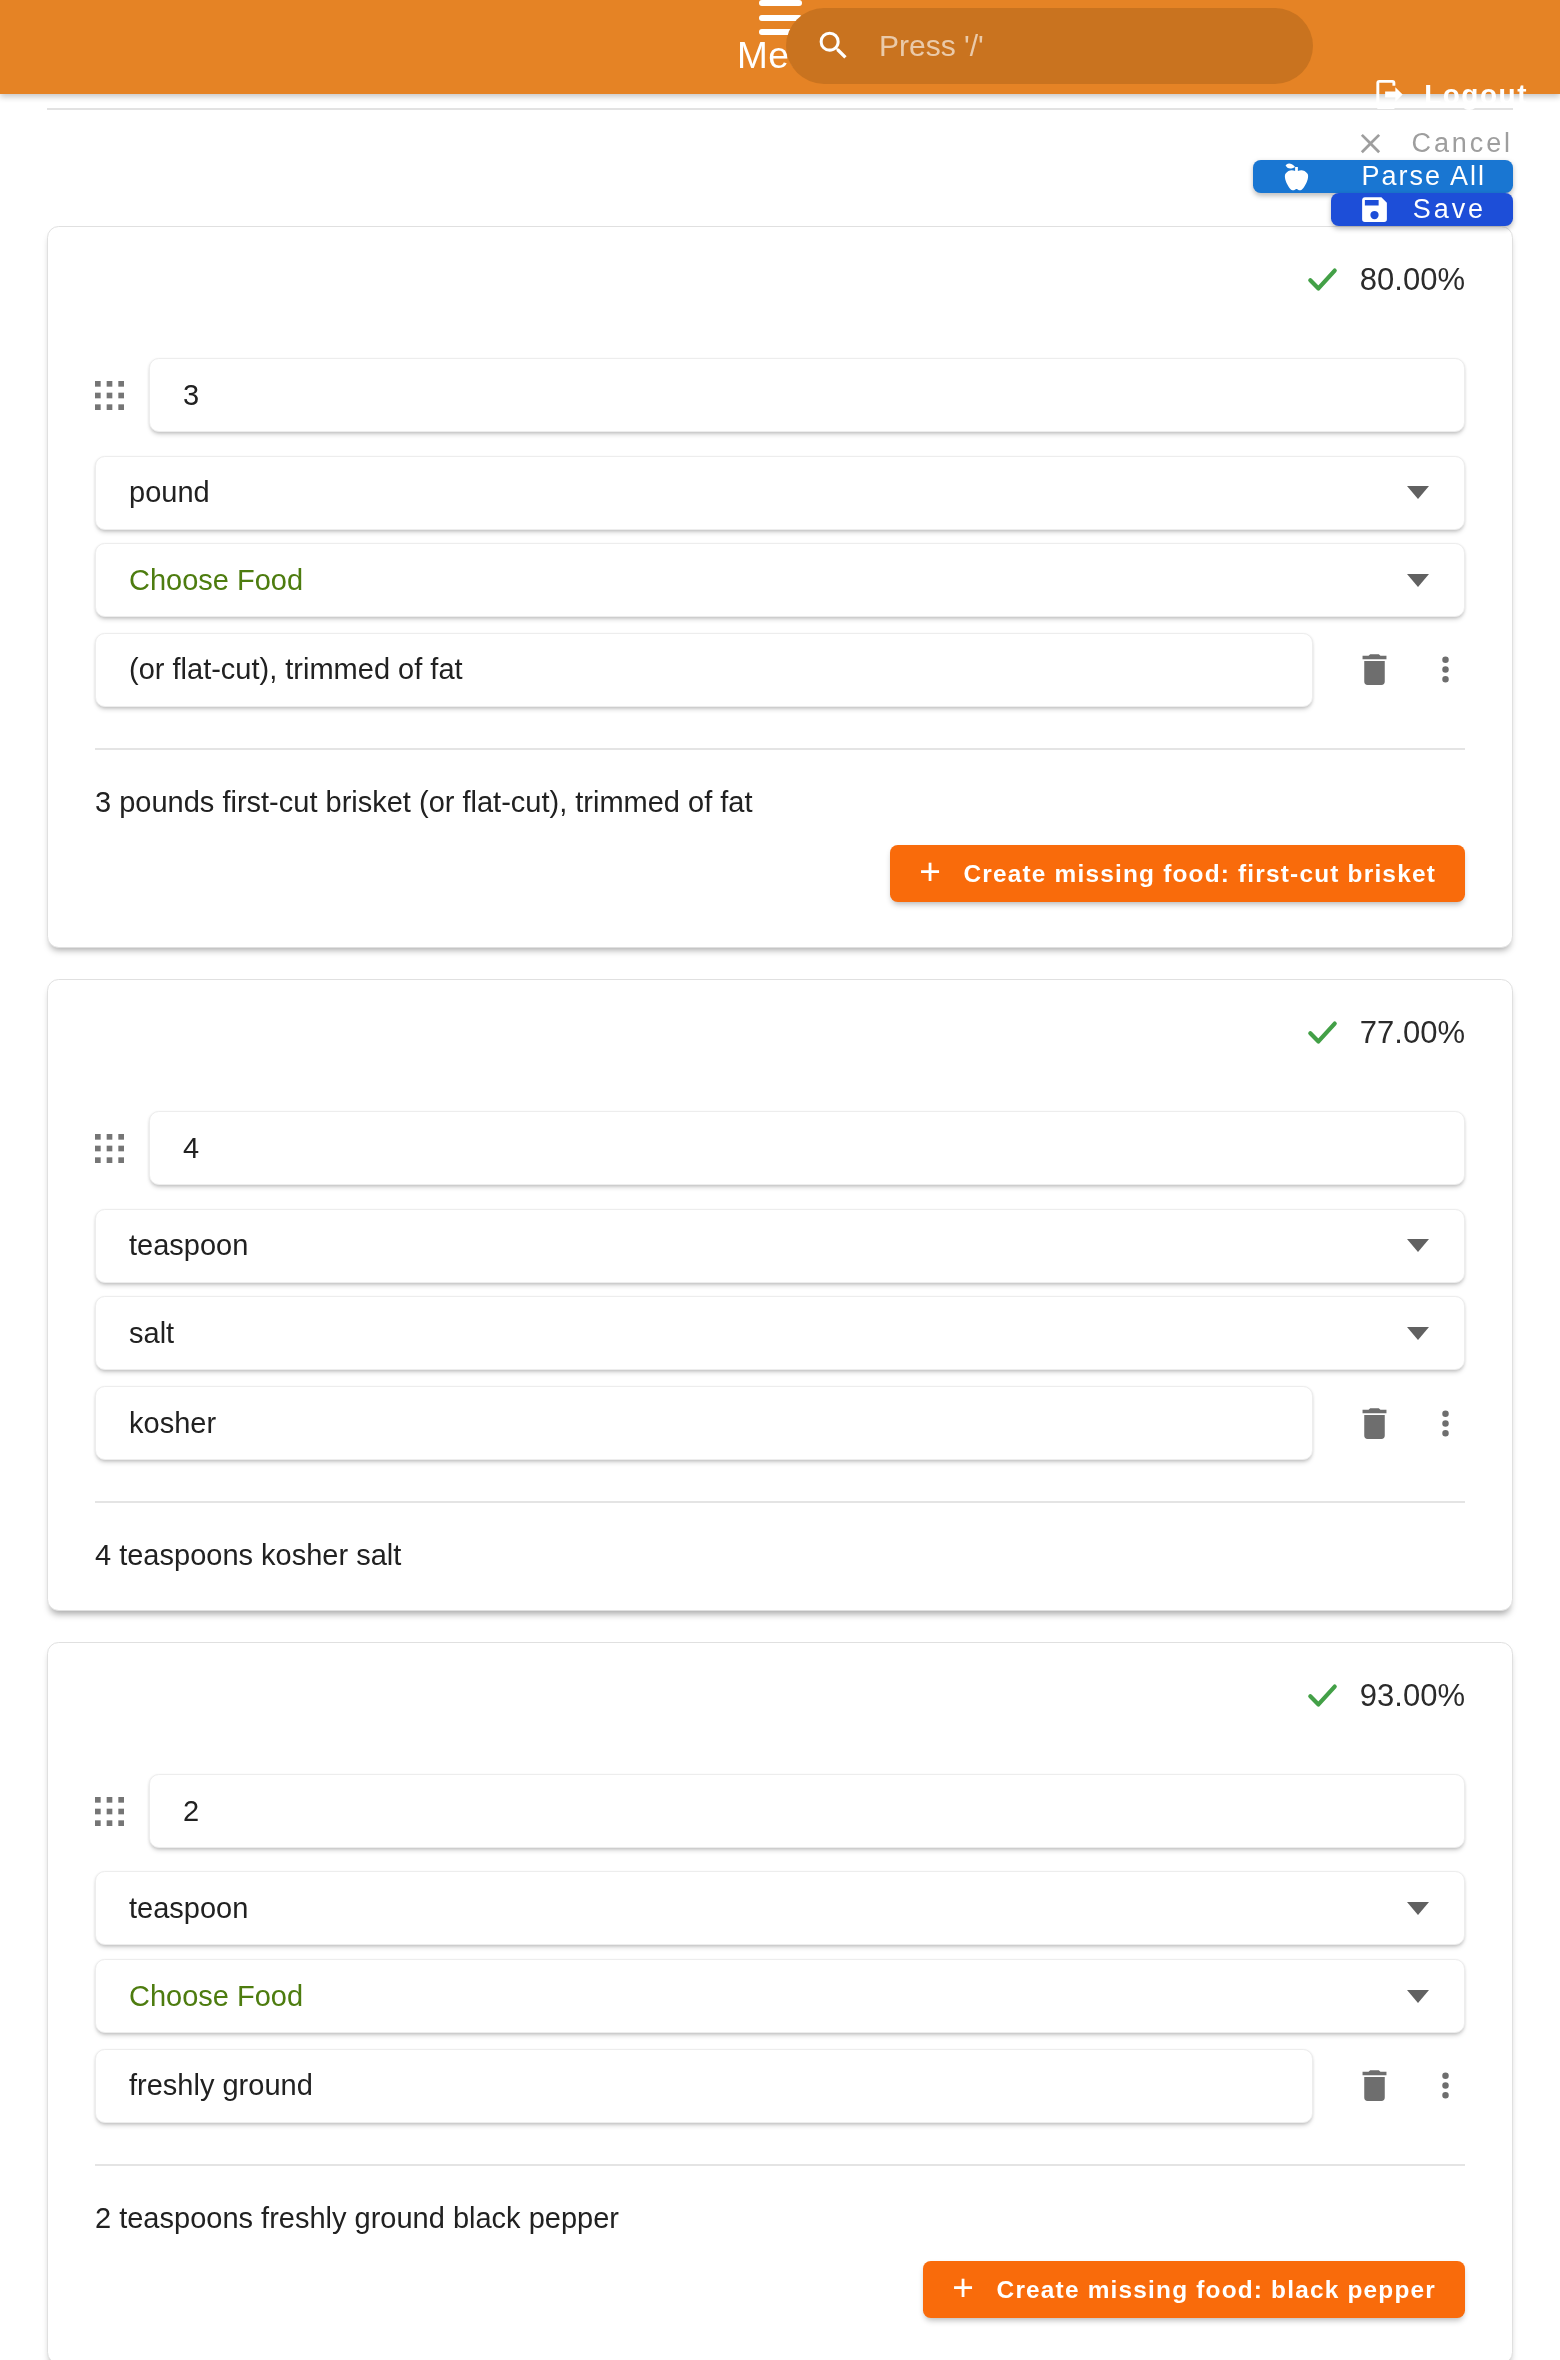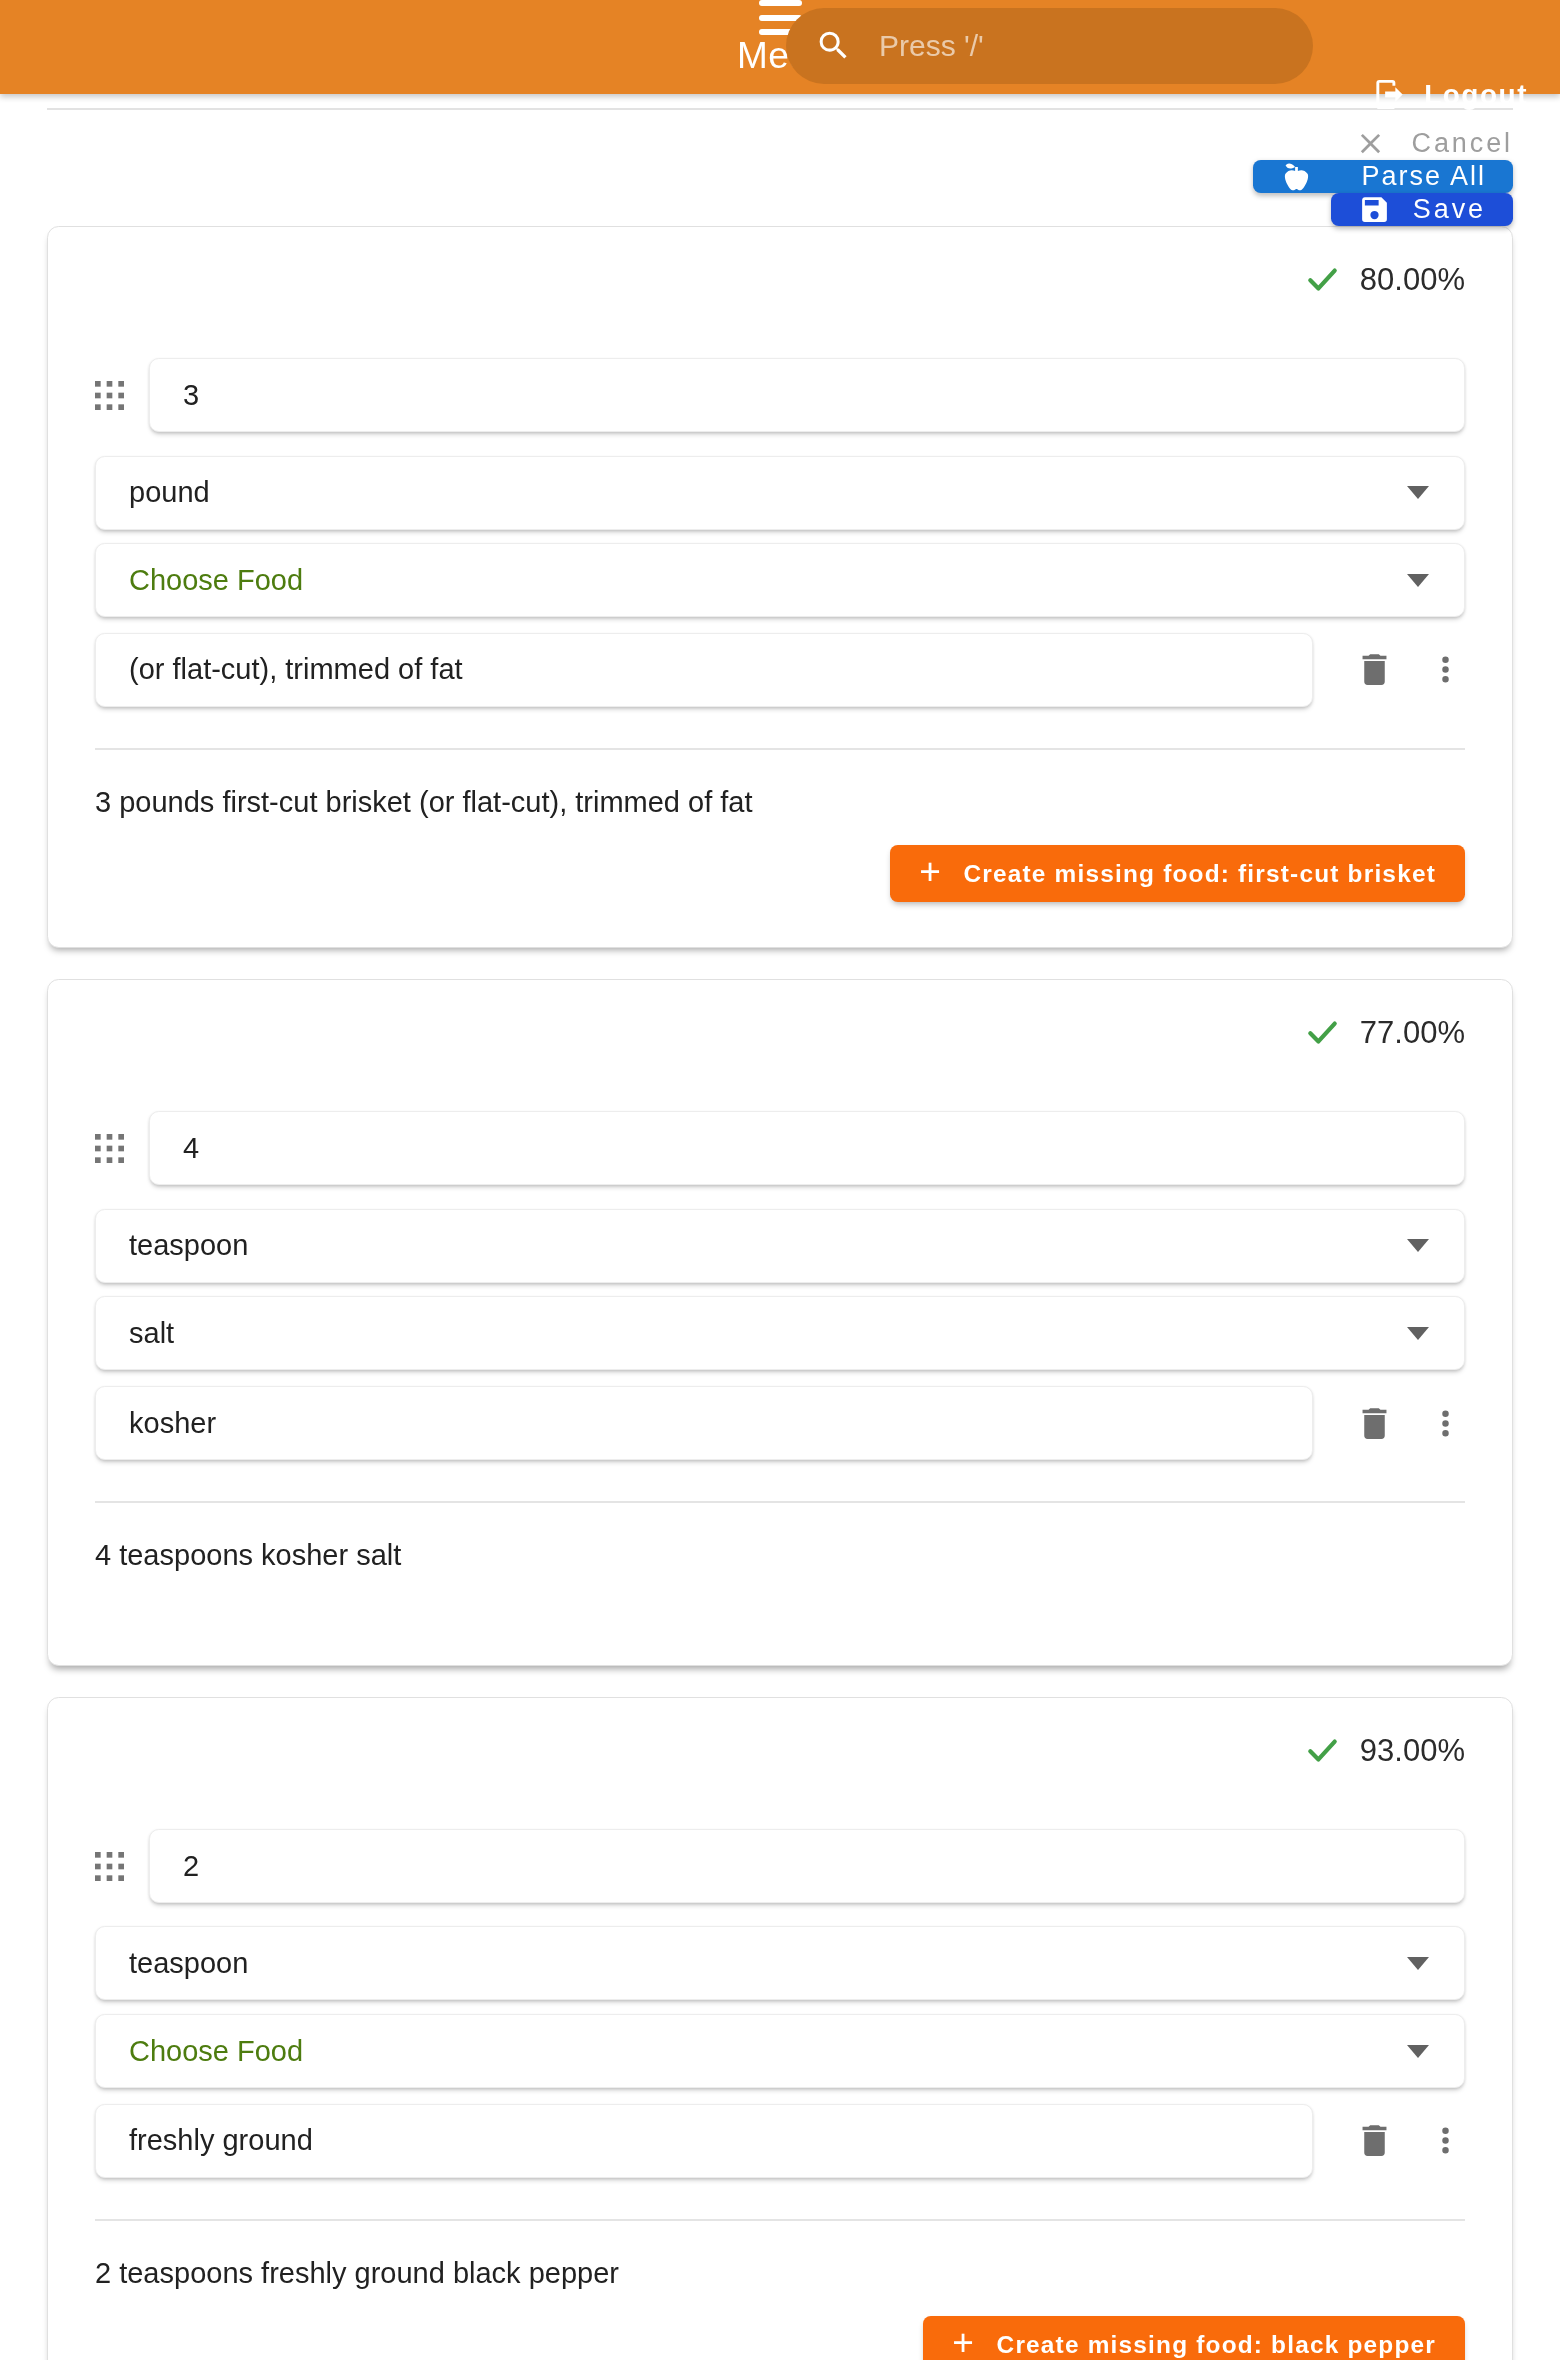--- a/index.html
+++ b/index.html
@@ -62,21 +62,21 @@
   
   main { margin: 31px 47px 0 47px; }
   .card {
     background: #fff;
     border: 1px solid #E0E0E0;
     border-radius: 11.7px;
     box-shadow: 0 5.9px 7.8px -3.9px rgba(0,0,0,0.35);
     padding: 33px 47px 45px 47px;
     margin-bottom: 31px;
   }
-  .card.no-create { padding-bottom: 90px; }
+  .card.no-create { padding-bottom: 35px; }
   .conf-row { display: flex; justify-content: flex-end; align-items: center; gap: 17.6px; height: 39px; }
   .conf-row svg { width: 39px; height: 39px; }
   .conf-text { font-size: 31px; color: #2b2b2b; }
 
   .field {
     height: 74px;
     background: #fff;
     border: 1px solid #EDEDED;
     border-radius: 9.8px;
     box-shadow: 0 3.9px 4.9px -2px rgba(0,0,0,0.2), 0 1px 2.9px rgba(0,0,0,0.1);

